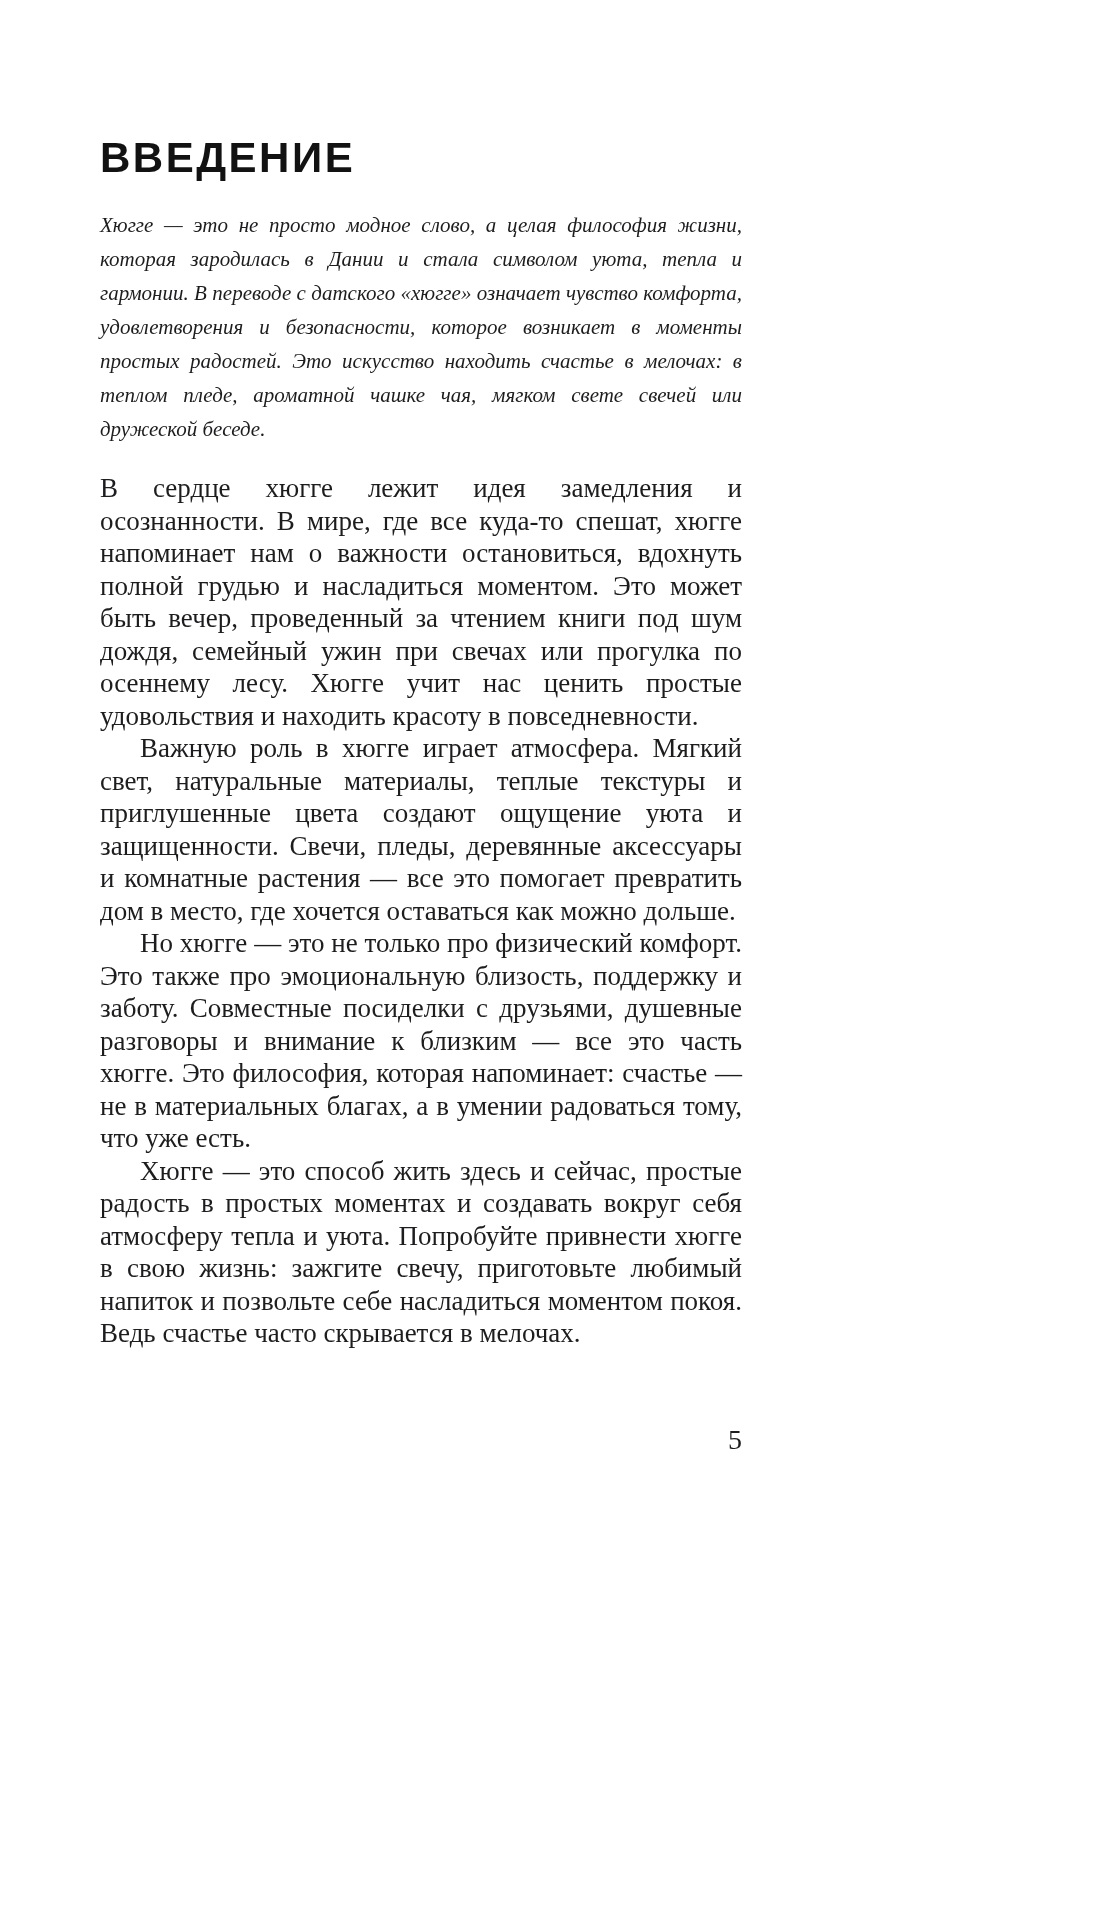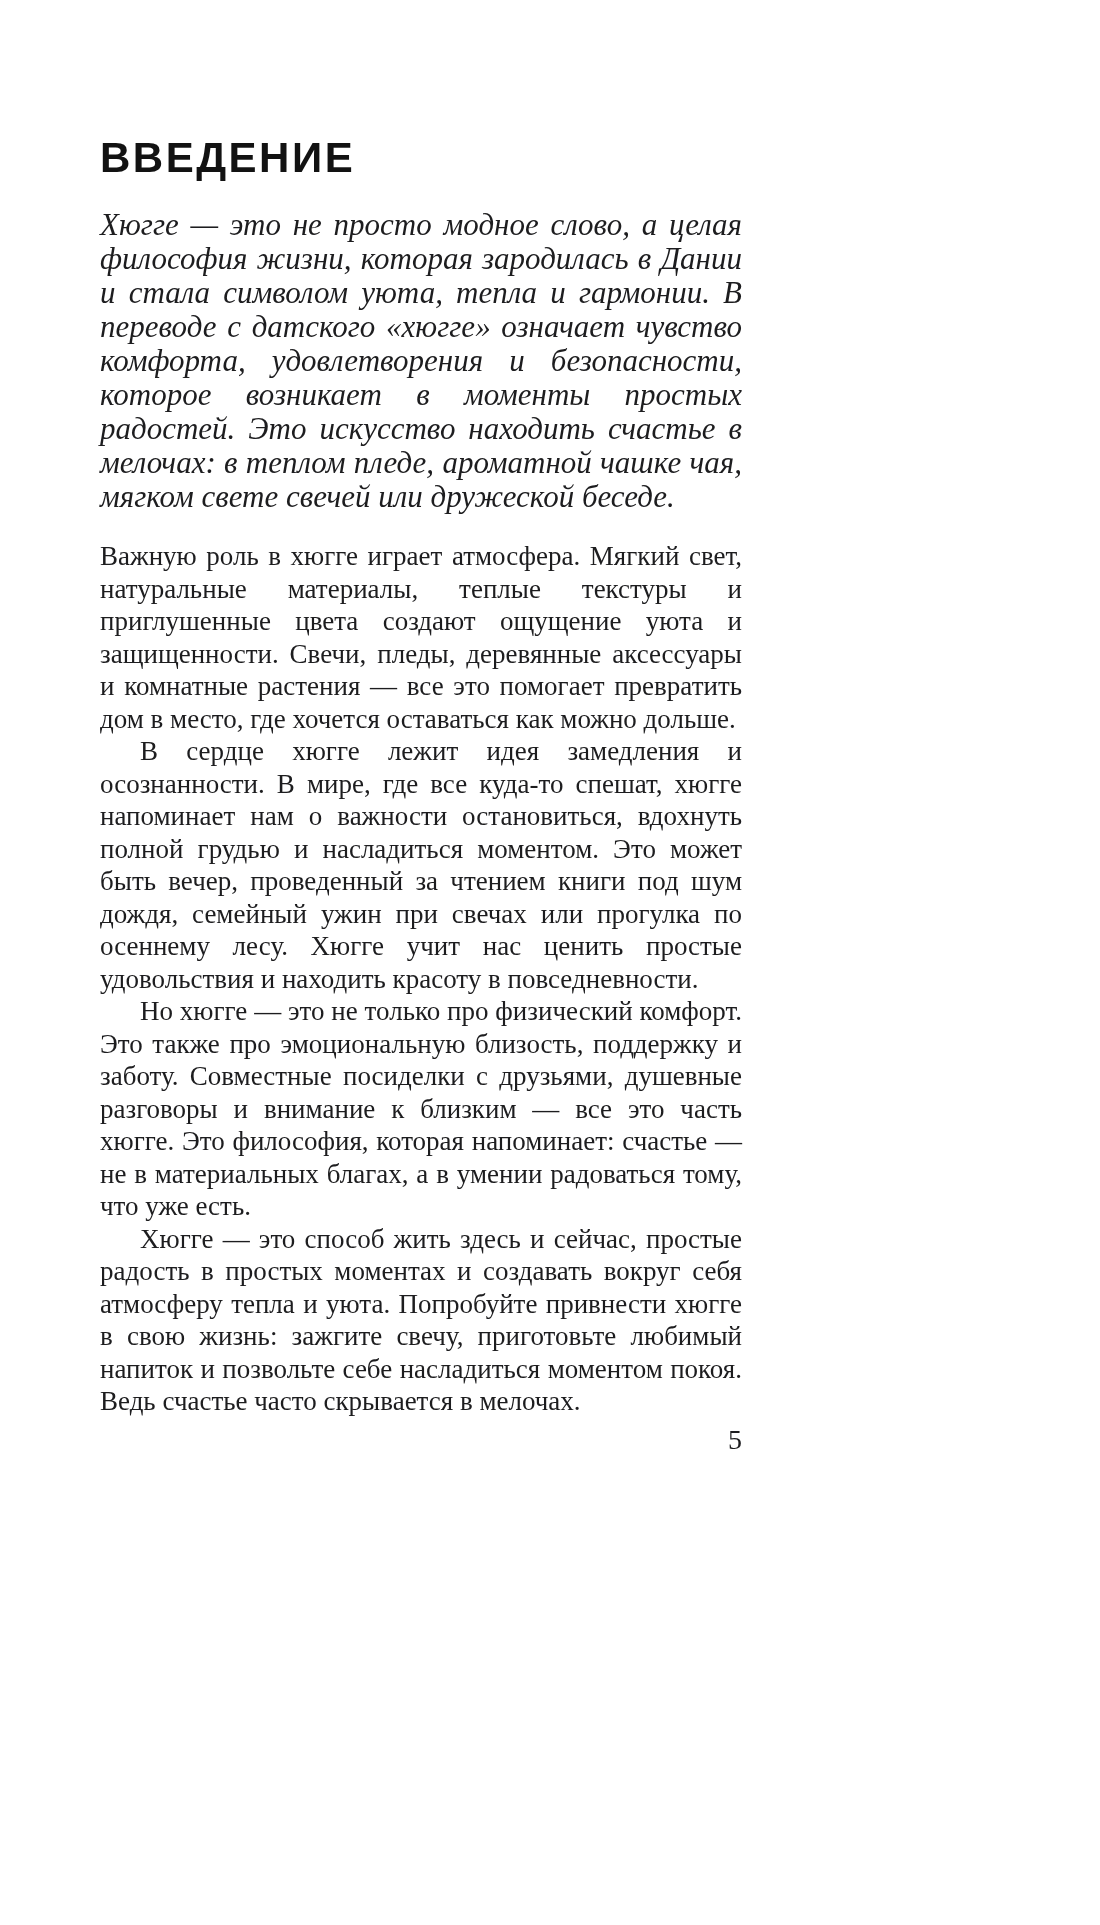--- a/index.html
+++ b/index.html
@@ -30,21 +30,21 @@
     font-weight: 700;
     font-size: 42px;
     line-height: 44px;
     letter-spacing: 2.5px;
     color: #121212;
   }
 
   .lead {
     margin-top: 28px;
     font-style: italic;
-    font-size: 31px;
+    font-size: 21px;
     line-height: 34px;
     text-align: justify;
     hyphens: auto;
     -webkit-hyphens: auto;
     color: #1d1d1f;
   }
 
   .body-text {
     margin-top: 26px;
     font-size: 27px;
@@ -78,22 +78,22 @@
 <body>
 
 <div class="page">
   <div class="content">
 
     <h1 class="chapter-title">ВВЕДЕНИЕ</h1>
 
     <div class="lead">Хюгге — это не просто модное слово, а целая философия жизни, которая зародилась в Дании и стала символом уюта, тепла и гармонии. В переводе с датского «хюгге» означает чувство комфорта, удовлетворения и безопасности, которое возникает в моменты простых радостей. Это искусство находить счастье в мелочах: в теплом пледе, ароматной чашке чая, мягком свете свечей или дружеской беседе.</div>
 
     <div class="body-text">
+      <p>В сердце хюгге лежит идея замедления и осознанности. В мире, где все куда-то спешат, хюгге напоминает нам о важности остановиться, вдохнуть полной грудью и насладиться моментом. Это может быть вечер, проведенный за чтением книги под шум дождя, семейный ужин при свечах или прогулка по осеннему лесу. Хюгге учит нас ценить простые удовольствия и находить красоту в повседневности.</p>
       <p>Важную роль в хюгге играет атмосфера. Мягкий свет, натуральные материалы, теплые текстуры и приглушенные цвета создают ощущение уюта и защищенности. Свечи, пледы, деревянные аксессуары и комнатные растения — все это помогает превратить дом в место, где хочется оставаться как можно дольше.</p>
-      <p>В сердце хюгге лежит идея замедления и осознанности. В мире, где все куда-то спешат, хюгге напоминает нам о важности остановиться, вдохнуть полной грудью и насладиться моментом. Это может быть вечер, проведенный за чтением книги под шум дождя, семейный ужин при свечах или прогулка по осеннему лесу. Хюгге учит нас ценить простые удовольствия и находить красоту в повседневности.</p>
       <p>Но хюгге — это не только про физический комфорт. Это также про эмоциональную близость, поддержку и заботу. Совместные посиделки с друзьями, душевные разговоры и внимание к близким — все это часть хюгге. Это философия, которая напоминает: счастье — не в материальных благах, а в умении радоваться тому, что уже есть.</p>
       <p>Хюгге — это способ жить здесь и сейчас, простые радость в простых моментах и создавать вокруг себя атмосферу тепла и уюта. Попробуйте привнести хюгге в свою жизнь: зажгите свечу, приготовьте любимый напиток и позвольте себе насладиться моментом покоя. Ведь счастье часто скрывается в мелочах.</p>
     </div>
 
   </div>
 
   <div class="page-number">5</div>
 </div>
 
 </body></html>

